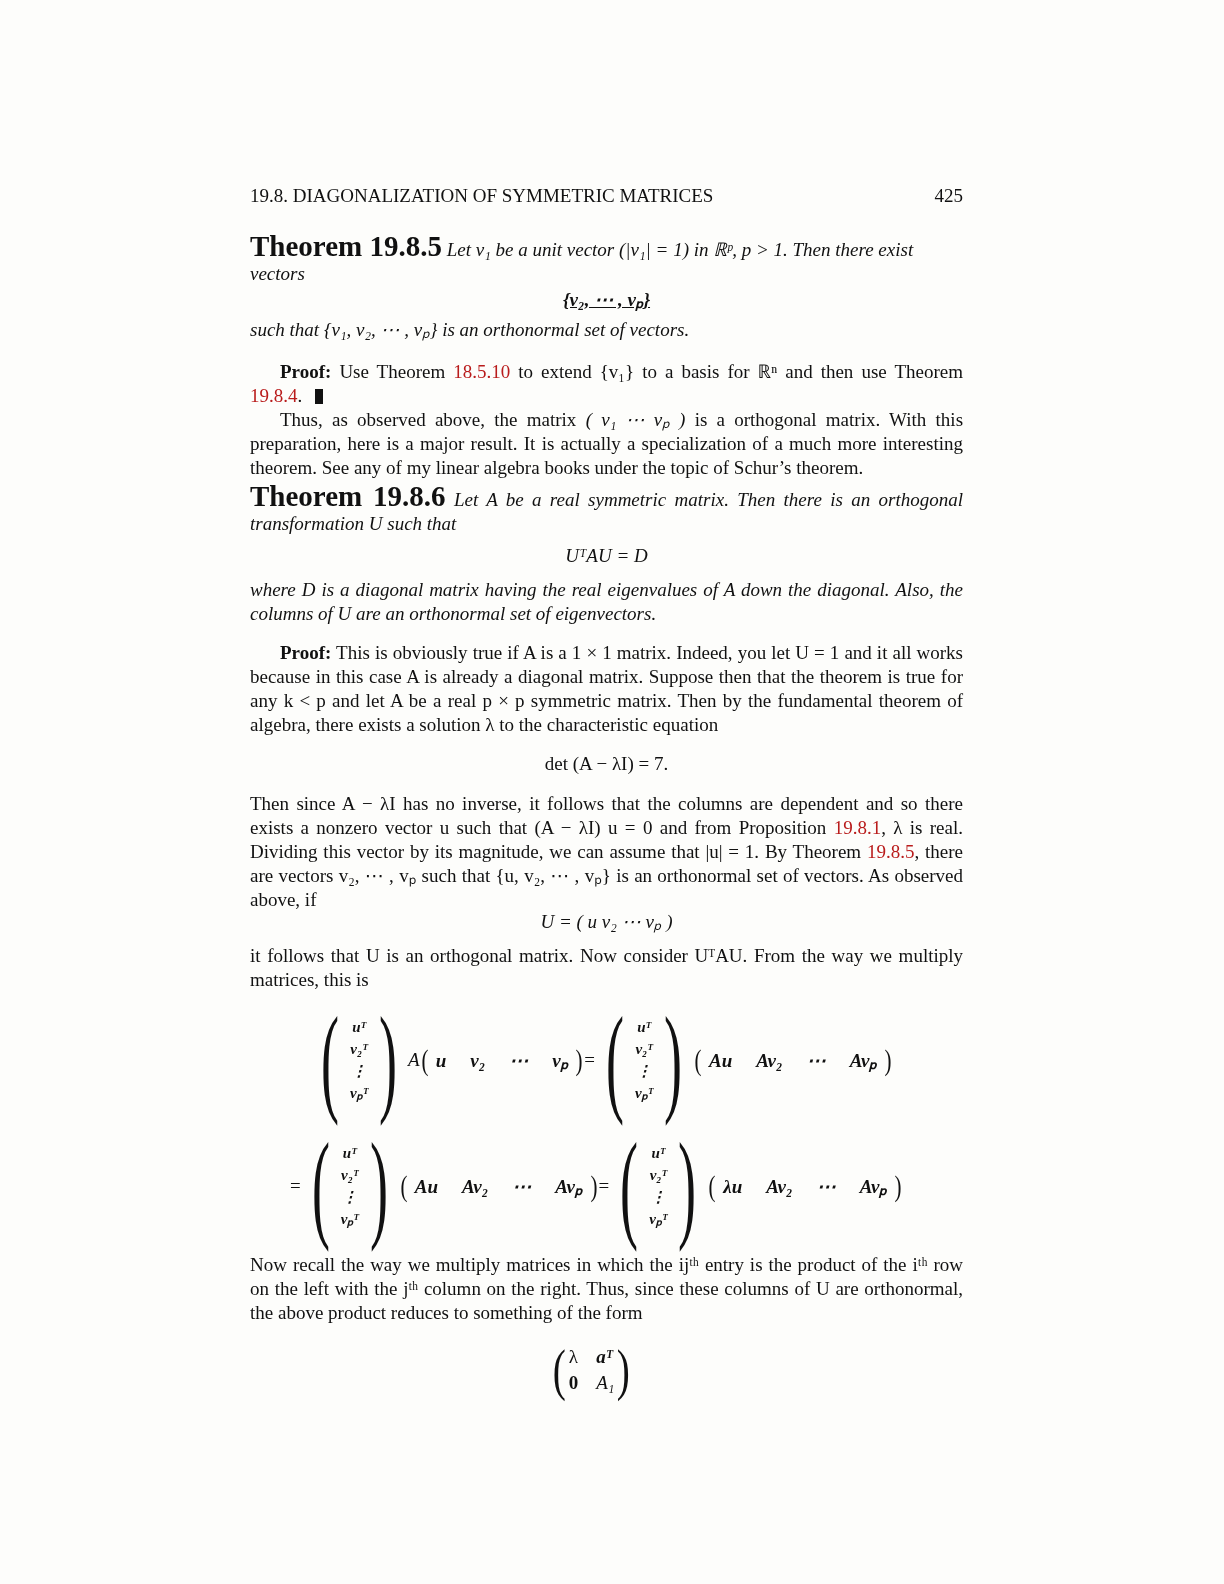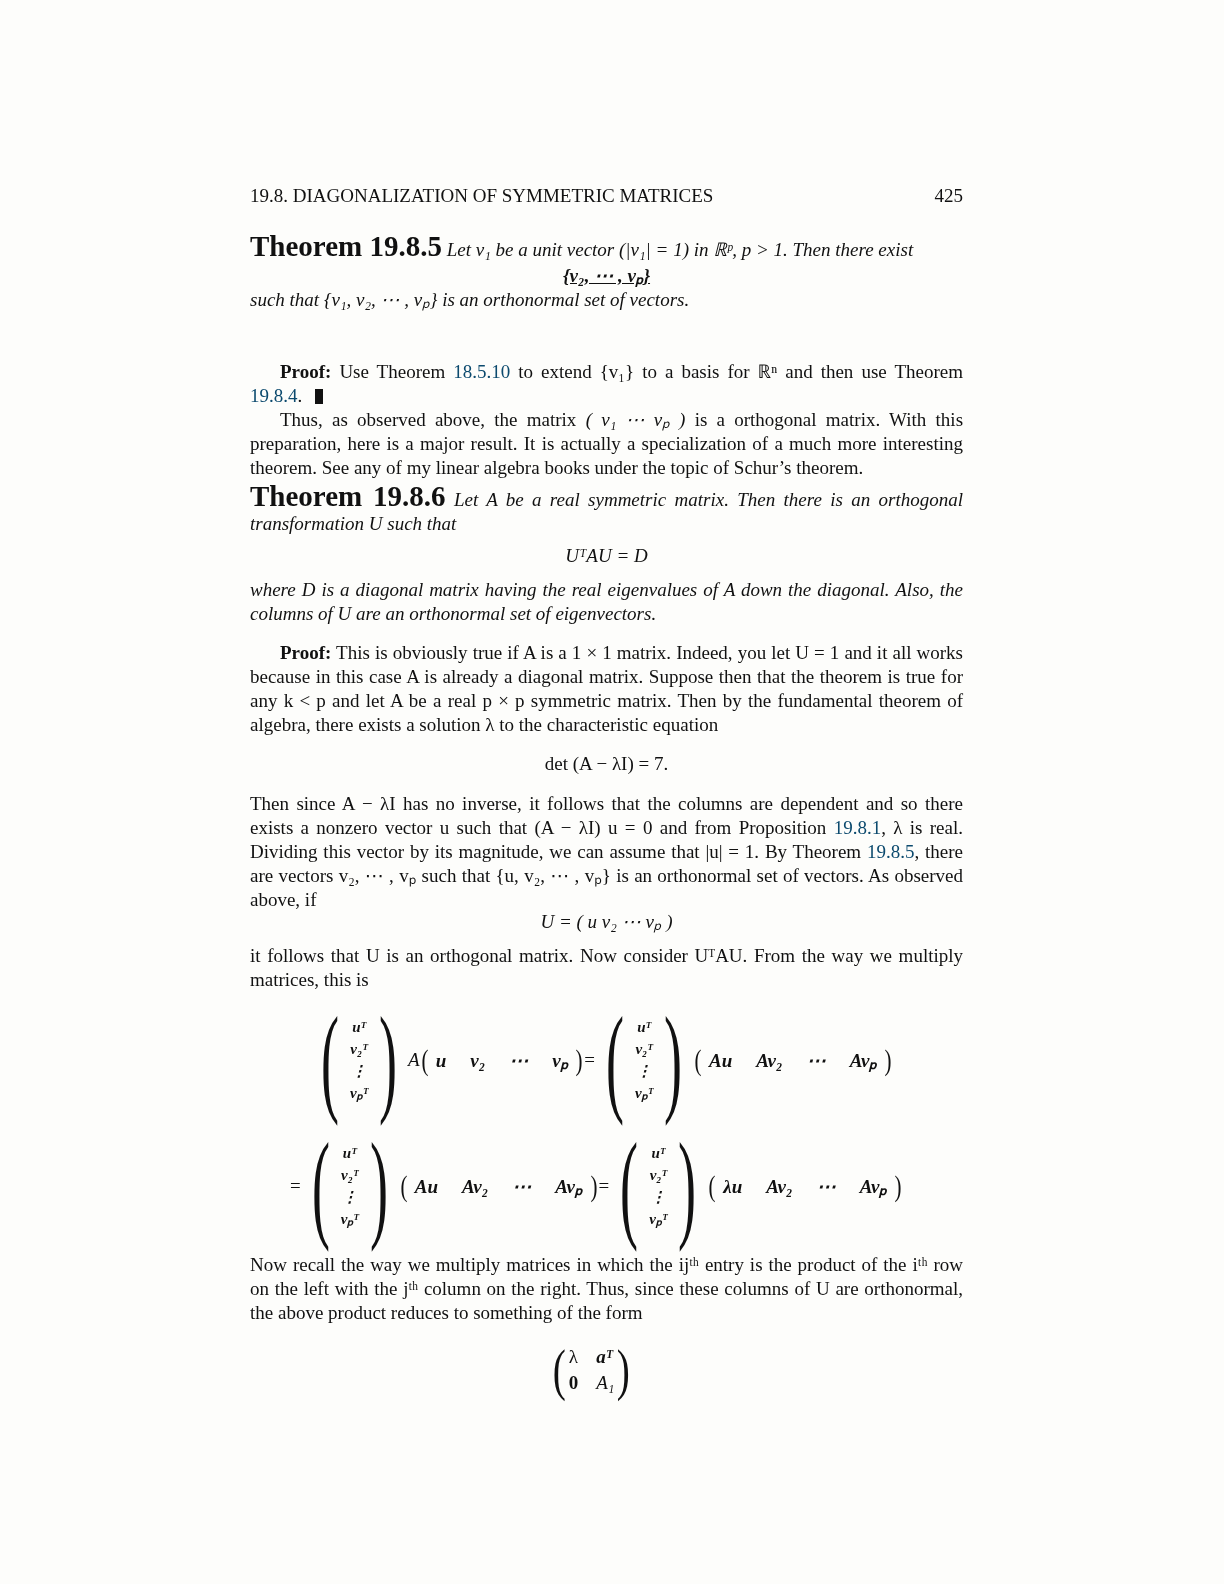--- a/index.html
+++ b/index.html
@@ -7,21 +7,21 @@
     width: 1224px; height: 1584px; background: #fdfdfb; position: relative;
     font-family: "Liberation Serif", serif; color: #111; font-size: 19px;
   }
   .page { position: absolute; left: 250px; top: 0; width: 713px; }
   .abs { position: absolute; left: 0; width: 713px; line-height: 24px; }
   .header { top: 184px; display: flex; justify-content: space-between; font-size: 19px; }
   .thm-title { font-weight: bold; font-size: 29px; }
   .it { font-style: italic; }
   .b { font-weight: bold; }
   .bi { font-weight: bold; font-style: italic; }
-  .link { color: #0c4a6e; font-family: Liberation Serif, serif; }
+  .link { color: #b91c1c; font-family: Liberation Serif, serif; }
   .center { text-align: center; }
   .indent { text-indent: 30px; }
   .just { text-align: justify; }
   .qed { display: inline-block; width: 8px; height: 15px; background: #111; vertical-align: -2px; margin-left: 8px; }
   .paren { font-size: 30px; font-weight: 200; transform: scaleX(0.7); display: inline-block; }
   .bigparen { font-size: 120px; line-height: 120px; font-weight: 100; transform: scaleX(0.45); display: inline-block; }
   .col { display: inline-flex; flex-direction: column; align-items: center; line-height: 22px; font-size: 15px; }
   .row { display: inline-flex; gap: 24px; align-items: baseline; margin: 0 6px; }
   .eq-line { position: absolute; display: flex; align-items: center; font-size: 19px; }
   .mat2 { display: inline-grid; grid-template-columns: auto auto; column-gap: 18px; row-gap: 2px; line-height: 24px; }
@@ -32,22 +32,23 @@
 <div class="page">
 
   <div class="abs header">
     <span>19.8.  DIAGONALIZATION OF SYMMETRIC MATRICES</span>
     <span>425</span>
   </div>
 
   <div class="abs" style="top:234px;">
     <div class="just"><span class="thm-title">Theorem 19.8.5</span>
       <span class="it">Let v₁ be a unit vector (|v₁| = 1) in ℝᵖ, p &gt; 1. Then there exist</span></div>
+    <div class="it">vectors</div>
     <div class="center bi" style="margin-top:2px;text-decoration:underline;">{v₂, ⋯ , vₚ}</div>
-    <div class="it" style="">such that {v₁, v₂, ⋯ , vₚ} is an orthonormal set of vectors.</div>
+    <div class="it" style="margin-top:6px;">such that {v₁, v₂, ⋯ , vₚ} is an orthonormal set of vectors.</div>
   </div>
 
   <div class="abs just indent" style="top:360px;">
     <span class="b">Proof:</span>
     <span>Use Theorem</span>
     <a class="link">18.5.10</a>
     <span>to extend {v₁} to a basis for ℝⁿ and then use Theorem</span>
     <a class="link">19.8.4</a><span>.</span>
     <span class="qed"></span>
   </div>

